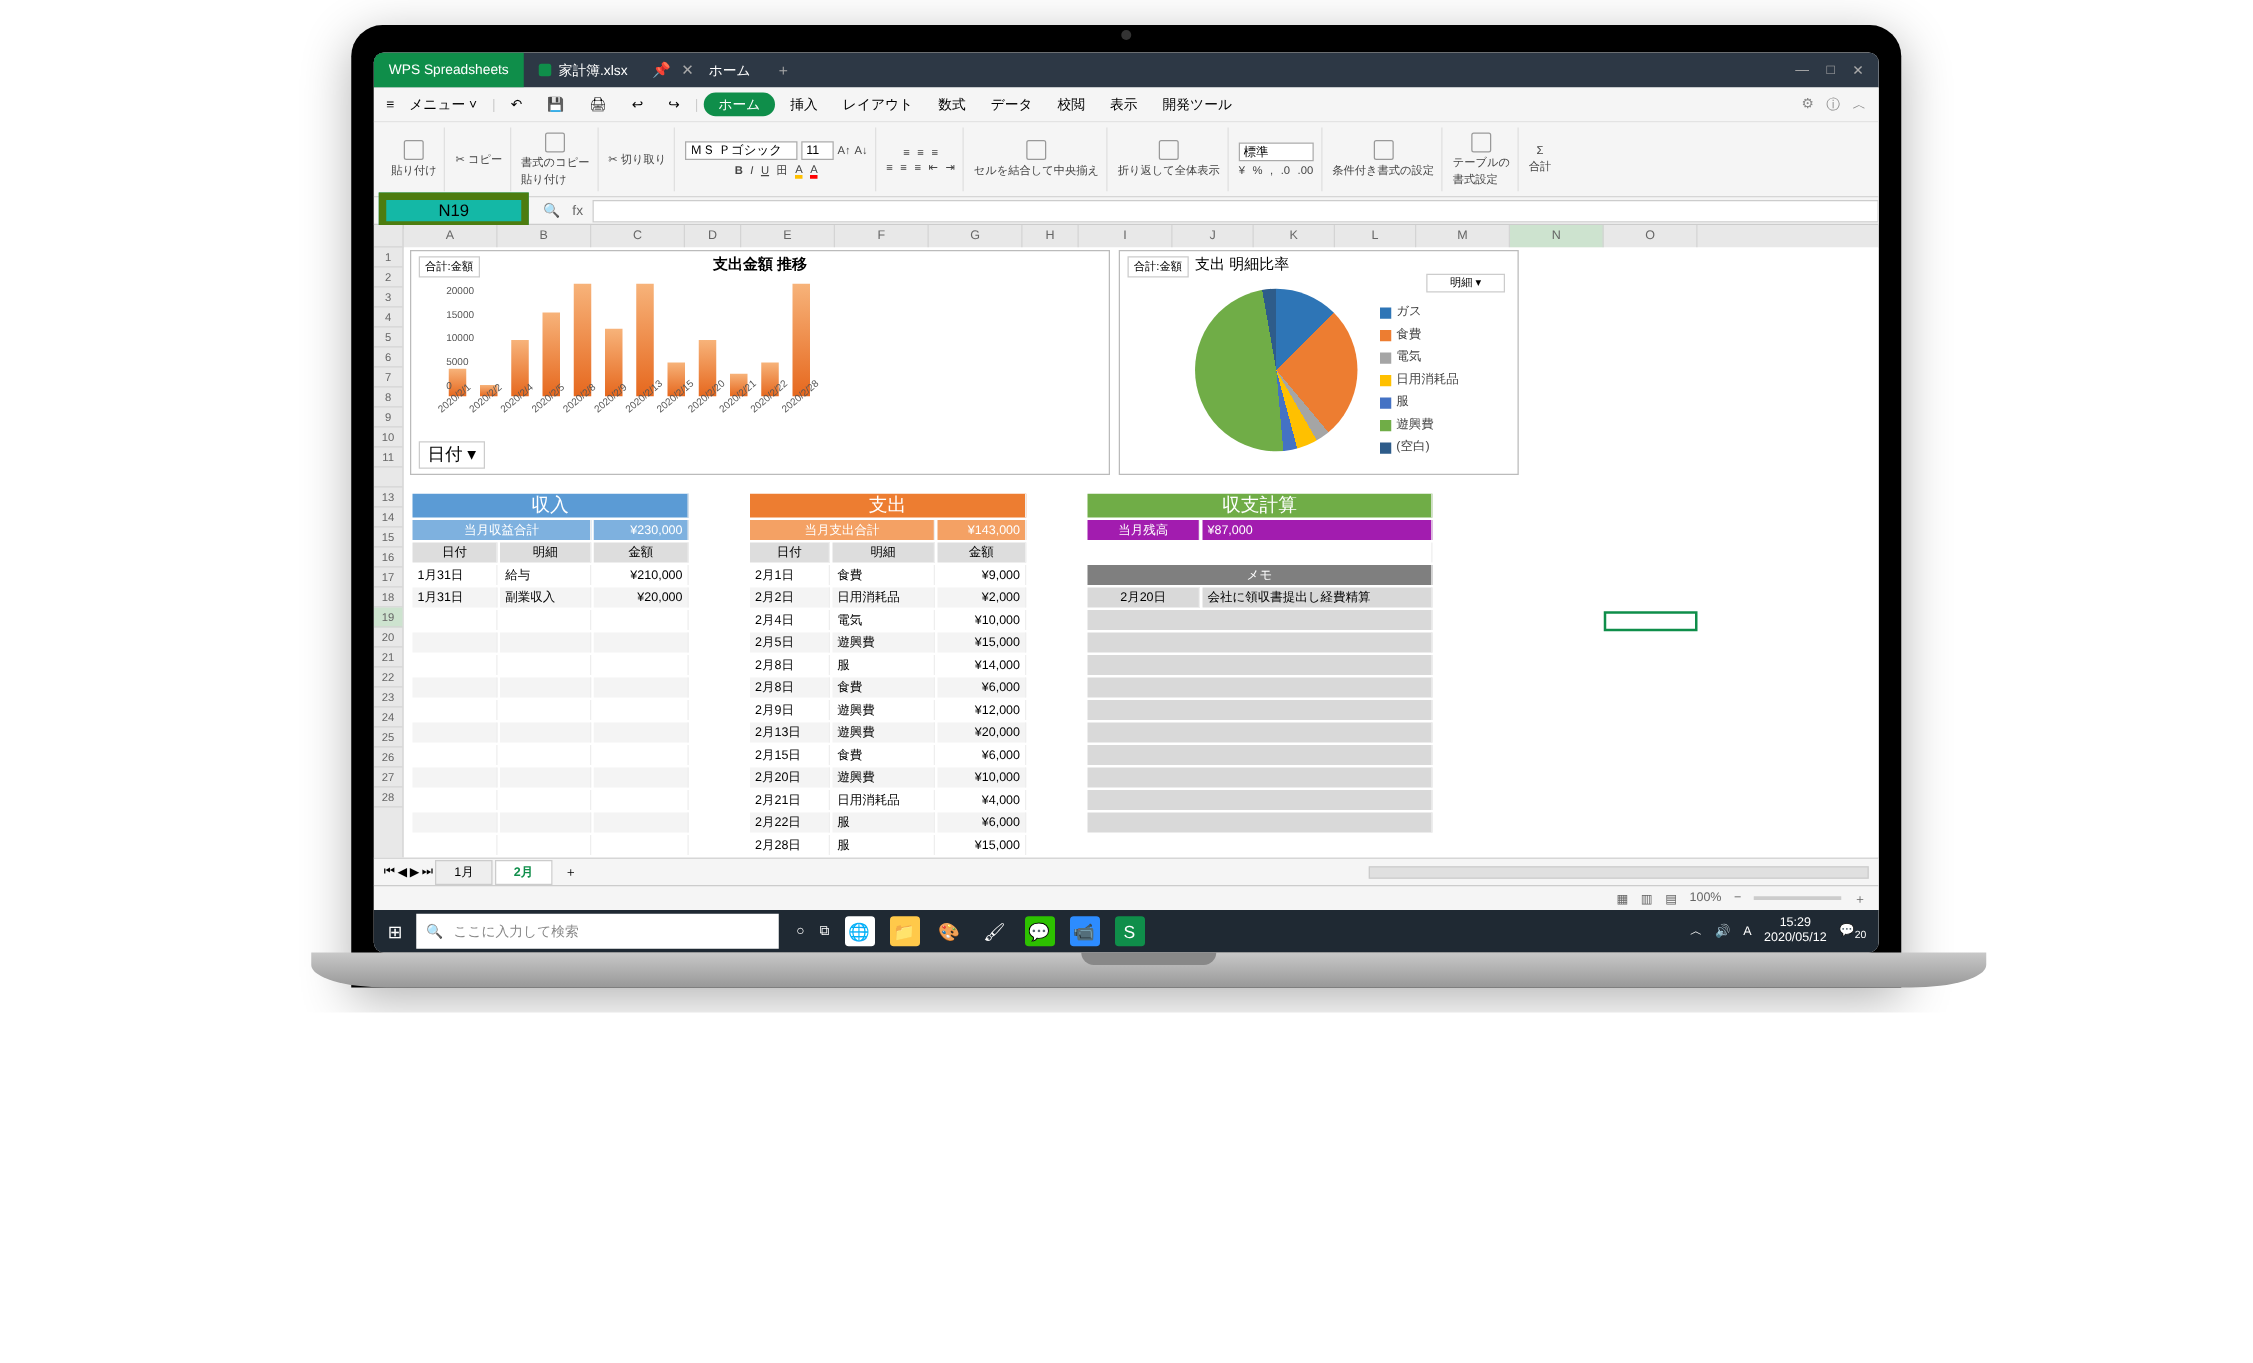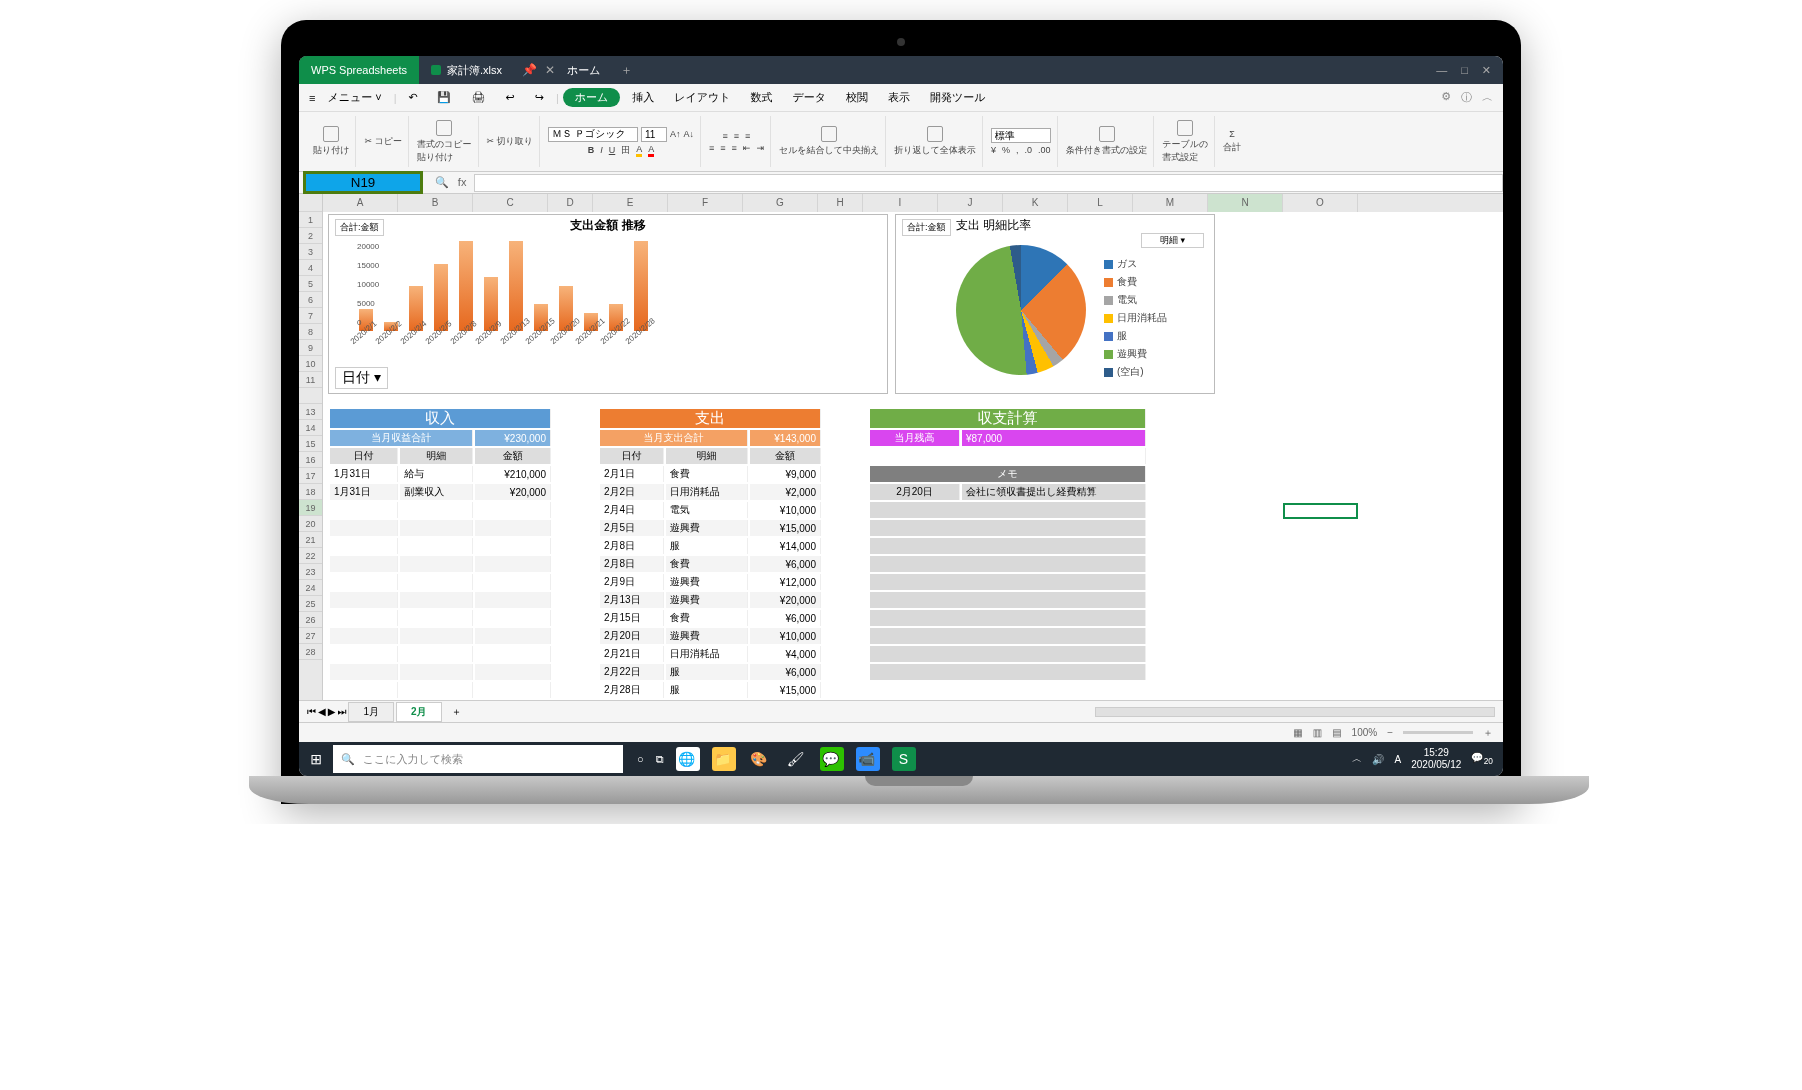--- a/index.html
+++ b/index.html
@@ -1,17 +1,17 @@
 <!DOCTYPE html>
 <html><head>
 <meta charset="utf-8">
 <style>
 *{box-sizing:border-box;margin:0;padding:0;font-family:"MS PGothic",Arial,sans-serif}
 body{background:#fff;display:flex;justify-content:center;padding:20px}
-.laptop{width:1240px;background:#000;border-radius:25px 25px 0 0;padding:18px 18px 0;box-shadow:0 10px 40px rgba(0,0,0,.3)}
+.laptop{width:1240px;background:#000;border-radius:25px 25px 0 0;padding:4px 18px 0;box-shadow:0 10px 40px rgba(0,0,0,.3)}
 .screen{background:#fff;border-radius:8px;overflow:hidden;height:720px;display:flex;flex-direction:column}
 .base{height:28px;background:linear-gradient(#c8c8c8,#989898);width:1340px;margin-left:-50px;border-radius:0 0 60px 60px/0 0 18px 18px;position:relative}
 .base:before{content:"";position:absolute;left:46%;width:8%;height:10px;background:#888;border-radius:0 0 12px 12px}
 .cam{width:8px;height:8px;background:#333;border-radius:50%;margin:0 auto 10px}
 
 
 .titlebar{background:#2d3845;color:#fff;display:flex;align-items:center;height:28px;font-size:11px}
 .app-tab{background:#0f8e4a;padding:0 12px;height:100%;display:flex;align-items:center}
 .file-tab{padding:0 12px;display:flex;align-items:center;gap:6px}
 .file-dot{width:10px;height:10px;background:#0f8e4a;border-radius:2px}
@@ -27,21 +27,21 @@
 
 .ribbon{background:#f5f5f5;border-bottom:1px solid #ccc;display:flex;height:60px;font-size:9px;padding:4px 8px;gap:2px;color:#444}
 .rgroup{display:flex;flex-direction:column;align-items:center;justify-content:center;padding:0 6px;border-right:1px solid #e0e0e0;gap:2px}
 .rgroup:last-child{border:0}
 .ric{width:16px;height:16px;border:1px solid #999;border-radius:2px}
 .rrow{display:flex;gap:3px;align-items:center}
 .rinput{border:1px solid #aaa;padding:1px 3px;font-size:10px;background:#fff}
 
 
 .cellbar{background:#f5f5f5;border-bottom:1px solid #ccc;display:flex;align-items:center;height:22px;font-size:11px}
-.cellref{width:120px;border:3px solid #4d7c0f;background:#0ea5e9;padding:1px 20px;margin:0 4px;text-align:center}
+.cellref{width:120px;border:6px solid #4d7c0f;background:#14b8a6;padding:1px 20px;margin:0 4px;text-align:center}
 .fx{padding:0 8px;color:#666}
 .fxinput{flex:1;border:1px solid #ccc;background:#fff;height:18px}
 
 
 .sheet{flex:1;display:flex;overflow:hidden;position:relative}
 .rowhdrs{width:24px;background:#e8e8e8;border-right:1px solid #ccc;font-size:9px;color:#666}
 .rowhdrs div{height:16px;border-bottom:1px solid #d4d4d4;text-align:center;line-height:16px}
 .colbar{height:18px;background:#e8e8e8;display:flex;font-size:10px;color:#666}
 .colbar div{border-right:1px solid #d4d4d4;text-align:center;line-height:18px}
 .grid{flex:1;display:flex;flex-direction:column}
@@ -64,21 +64,21 @@
 
 
 .tbl{position:absolute;font-size:10px}
 .tbl td{padding:0 4px;height:16px;border-right:1px solid #eee}
 .hd1{color:#fff;text-align:center;font-size:15px;height:18px}
 .hd2{color:#fff;text-align:center;height:16px}
 .subhd{background:#ddd;text-align:center}
 .r-alt td{background:#f4f4f4}
 .income .hd1{background:#5b9bd5}.income .hd2{background:#7eb1df}
 .expense .hd1{background:#ed7d31}.expense .hd2{background:#f4a164}
-.balance .hd1{background:#70ad47}.balance .hd2{background:#d946ef}
+.balance .hd1{background:#70ad47}.balance .hd2{background:#a21caf}
 .memo-hd{background:#7f7f7f;color:#fff;text-align:center}
 .memo-body td{background:#d9d9d9}
 .amt{text-align:right}
 
 .selcell{position:absolute;border:2px solid #0f8e4a;width:75px;height:16px}
 
 
 .sheettabs{height:22px;background:#f5f5f5;border-top:1px solid #ccc;display:flex;align-items:center;font-size:10px;padding:0 8px;gap:2px}
 .stab{padding:2px 14px;border:1px solid #ccc;background:#eee}
 .stab.active{background:#fff;color:#0f8e4a;font-weight:bold}

